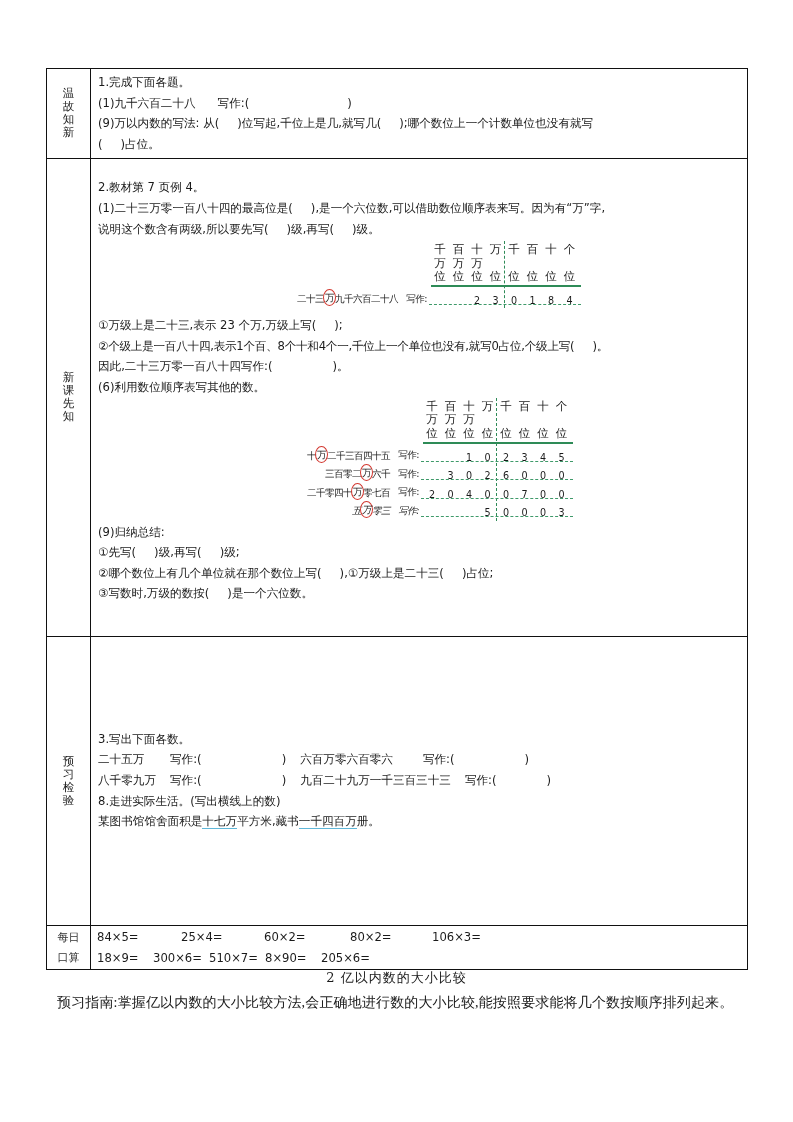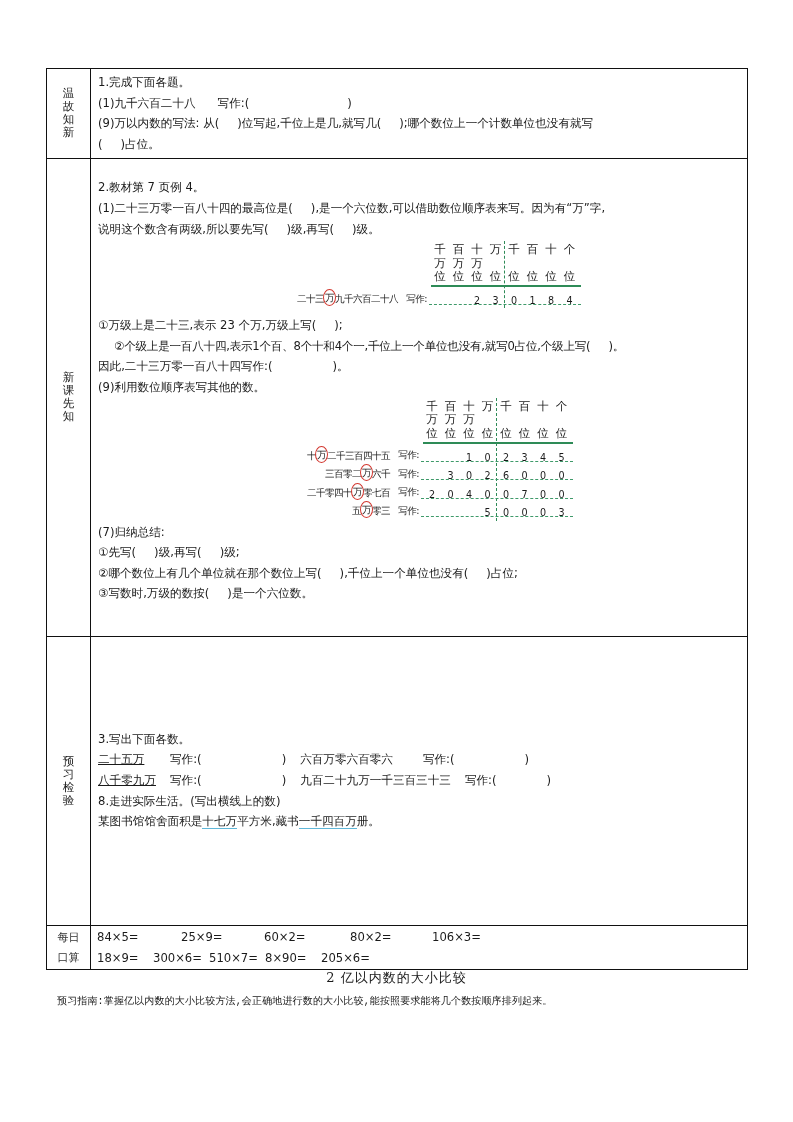--- a/index.html
+++ b/index.html
@@ -13,21 +13,21 @@
     border-collapse: collapse; table-layout: fixed; border-radius: 24px;
   }
   .page-table td { border: 1.3px solid #111; vertical-align: top; padding: 0; }
   .label-cell { width: 43px; vertical-align: middle !important; text-align: center; }
   .vlabel {
     display: inline-block; font-size: 11.5px; line-height: 13px; width: 14px;
     word-break: break-all; color: #222;
   }
   .content { padding: 4px 6px 4px 7px; font-size: 11.6px; line-height: 20.6px; }
   .line { white-space: nowrap; }
-  .blank { display: inline-block; text-decoration: underline; }
+  .blank { display: inline-block; }
   .u-blue { border-bottom: 1.3px solid #5fb7d9; }
   .spacer { display: inline-block; }
 
   
   .pv-wrap { position: relative; height: 78px; }
   .pv-head { position: absolute; font-size: 11.5px; line-height: 13.5px; }
   .pv-col { position: absolute; width: 18px; text-align: center; }
   .pv-green-h { position: absolute; height: 2.2px; background: #2e8b57; }
   .pv-green-v { position: absolute; width: 0; border-left: 1.6px dashed #2e8b57; }
   .pv-label { position: absolute; text-align: right; font-size: 9.6px; letter-spacing: -0.6px; white-space: nowrap; }
@@ -41,22 +41,22 @@
 
   .calc-row { font-size: 11.6px; line-height: 20px; padding: 1px 6px; white-space: nowrap; }
   .calc-item { display: inline-block; }
 
   .lesson-title {
     position: absolute; top: 969px; left: 0; width: 793px; text-align: center;
     font-size: 13px; letter-spacing: 1px;
     font-family: "DejaVu Serif", "Liberation Serif", serif;
   }
   .guide {
-    position: absolute; top: 994px; left: 57px; font-size: 10px; letter-spacing: 0.15px; white-space: nowrap;
-    font-family: Liberation Mono, monospace;
+    position: absolute; top: 994px; left: 57px; font-size: 14px; letter-spacing: 0.15px; white-space: nowrap;
+    font-family: Liberation Serif, serif;
   }
 </style>
 </head>
 <body>
 
 <table class="page-table">
 
   <tbody>
       <tr style="height:90px;">
     <td class="label-cell">
@@ -141,27 +141,27 @@
               <div class="pv-digit" style="left: 388.5px; top: 52px;">3</div>
               <div class="pv-digit" style="left: 407px; top: 52px;">0</div>
               <div class="pv-digit" style="left: 425.5px; top: 52px;">1</div>
               <div class="pv-digit" style="left: 444px; top: 52px;">8</div>
               <div class="pv-digit" style="left: 462.5px; top: 52px;">4</div>
             </div>
 
         <div class="line">
           <span>①万级上是二十三,表示 23 个万,万级上写(</span><span class="blank" style="width:18px"></span><span>);</span>
         </div>
-        <div class="line" style="letter-spacing:-0.25px;margin-left:16px;">
+        <div class="line" style="letter-spacing:-0.25px;">
           <span>②个级上是一百八十四,表示1个百、8个十和4个一,千位上一个单位也没有,就写0占位,个级上写(</span><span class="blank" style="width:18px"></span><span>)。</span>
         </div>
         <div class="line">
           <span>因此,二十三万零一百八十四写作:(</span><span class="blank" style="width:60px"></span><span>)。</span>
         </div>
-        <div class="line">(9)利用数位顺序表写其他的数。</div>
+        <div class="line">(6)利用数位顺序表写其他的数。</div>
 
         <div class="pv-wrap" id="chart2" style="height:124px;">
               <div class="pv-head pv-col" style="left: 325px; top: 2px;">
                 <div>千</div>
                 <div>万</div>
                 <div>位</div>
               </div>
               <div class="pv-head pv-col" style="left: 343.5px; top: 2px;">
                 <div>百</div>
                 <div>万</div>
@@ -219,35 +219,35 @@
               <div class="pv-label" style="right: 322px; top: 86px; line-height: 15px;"><span>二千零四十</span><span class="red-circle">万</span><span>零七百</span><span style="margin-left: 6px;"> 写作:</span></div>
               <div class="pv-dot" style="left: 323px; top: 100px; width: 152px;"></div>
               <div class="pv-digit" style="left: 325px; top: 87px;">2</div>
               <div class="pv-digit" style="left: 343.5px; top: 87px;">0</div>
               <div class="pv-digit" style="left: 362px; top: 87px;">4</div>
               <div class="pv-digit" style="left: 380.5px; top: 87px;">0</div>
               <div class="pv-digit" style="left: 399px; top: 87px;">0</div>
               <div class="pv-digit" style="left: 417.5px; top: 87px;">7</div>
               <div class="pv-digit" style="left: 436px; top: 87px;">0</div>
               <div class="pv-digit" style="left: 454.5px; top: 87px;">0</div>
-              <div class="pv-label" style="right: 322px; top: 104.5px; line-height: 15px;"><span>五</span><span class="red-circle">万</span><span>零三</span><span style="margin-left: 6px;"> 写作:</span></div>
+              <div class="pv-label" style="right: 322px; top: 104.5px; line-height: 15px; font-style: italic;"><span>五</span><span class="red-circle">万</span><span>零三</span><span style="margin-left: 6px;"> 写作:</span></div>
               <div class="pv-dot" style="left: 323px; top: 118.5px; width: 152px;"></div>
               <div class="pv-digit" style="left: 380.5px; top: 105.5px;">5</div>
               <div class="pv-digit" style="left: 399px; top: 105.5px;">0</div>
               <div class="pv-digit" style="left: 417.5px; top: 105.5px;">0</div>
               <div class="pv-digit" style="left: 436px; top: 105.5px;">0</div>
               <div class="pv-digit" style="left: 454.5px; top: 105.5px;">3</div>
             </div>
 
-        <div class="line">(7)归纳总结:</div>
+        <div class="line">(9)归纳总结:</div>
         <div class="line">
           <span>①先写(</span><span class="blank" style="width:18px"></span><span>)级,再写(</span><span class="blank" style="width:18px"></span><span>)级;</span>
         </div>
         <div class="line">
-          <span>②哪个数位上有几个单位就在那个数位上写(</span><span class="blank" style="width:18px"></span><span>),千位上一个单位也没有(</span><span class="blank" style="width:18px"></span><span>)占位;</span>
+          <span>②哪个数位上有几个单位就在那个数位上写(</span><span class="blank" style="width:18px"></span><span>),①万级上是二十三(</span><span class="blank" style="width:18px"></span><span>)占位;</span>
         </div>
         <div class="line">
           <span>③写数时,万级的数按(</span><span class="blank" style="width:18px"></span><span>)是一个六位数。</span>
         </div>
       </div>
     </td>
   </tr>
 
   <tr style="height:289px;">
     <td class="label-cell">
@@ -270,21 +270,21 @@
     </td>
   </tr>
 
   <tr style="height:43px;">
     <td class="label-cell" style="font-size:11px; line-height:20px; color:#333;">
       <div>每日</div>
       <div>口算</div>
     </td>
     <td>
       <div class="calc-row">
-        <span class="calc-item" style="width:84px">84×5=</span><span class="calc-item" style="width:83px">25×9=</span><span class="calc-item" style="width:86px">60×2=</span><span class="calc-item" style="width:82px">80×2=</span><span class="calc-item">106×3=</span>
+        <span class="calc-item" style="width:84px">84×5=</span><span class="calc-item" style="width:83px">25×4=</span><span class="calc-item" style="width:86px">60×2=</span><span class="calc-item" style="width:82px">80×2=</span><span class="calc-item">106×3=</span>
       </div>
       <div class="calc-row" style="padding-top:0;">
         <span class="calc-item" style="width:56px">18×9=</span><span class="calc-item" style="width:56px">300×6=</span><span class="calc-item" style="width:56px">510×7=</span><span class="calc-item" style="width:56px">8×90=</span><span class="calc-item">205×6=</span>
       </div>
     </td>
   </tr>
 </tbody>
   </table>
 
 <div class="lesson-title">2 亿以内数的大小比较</div>

